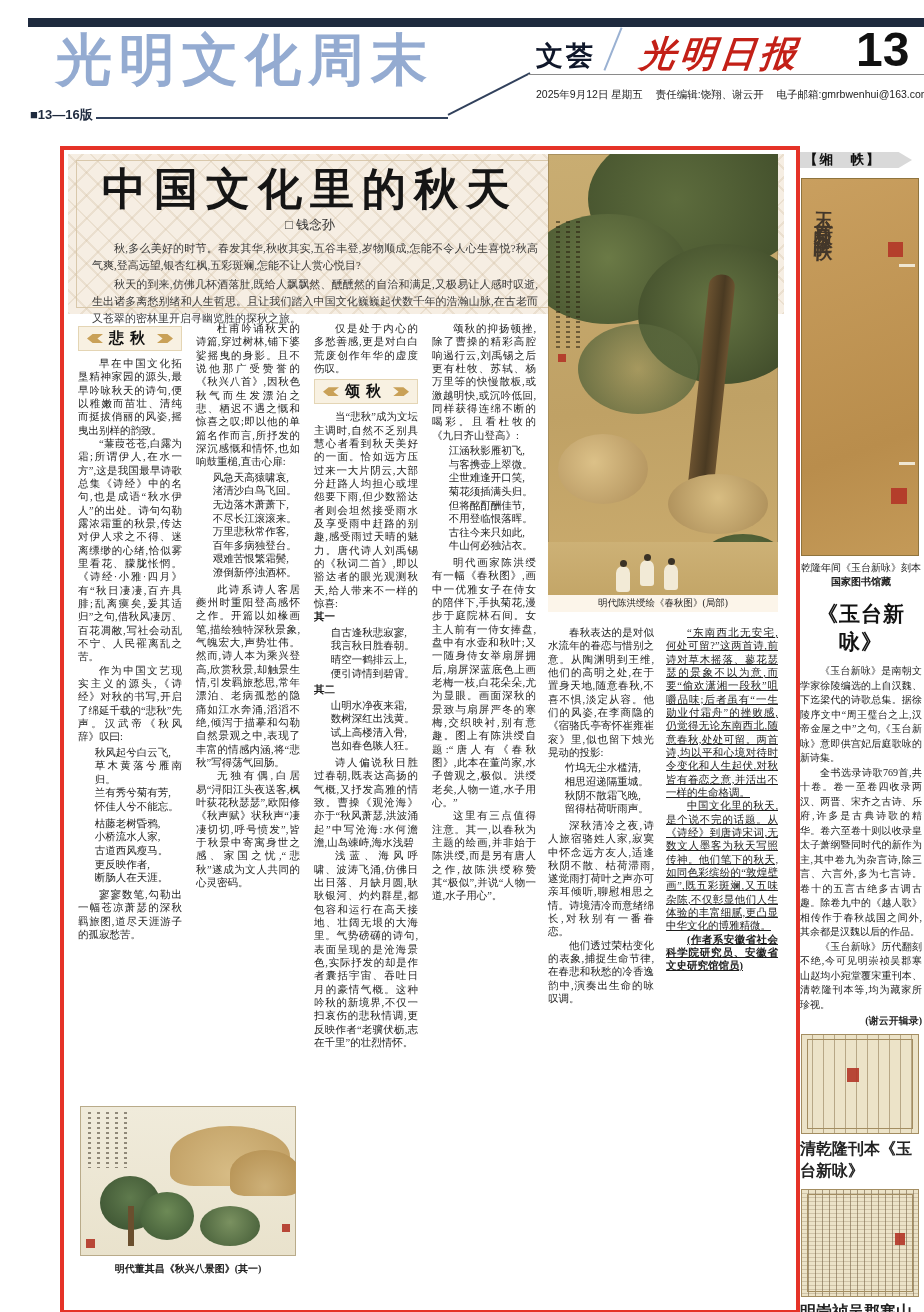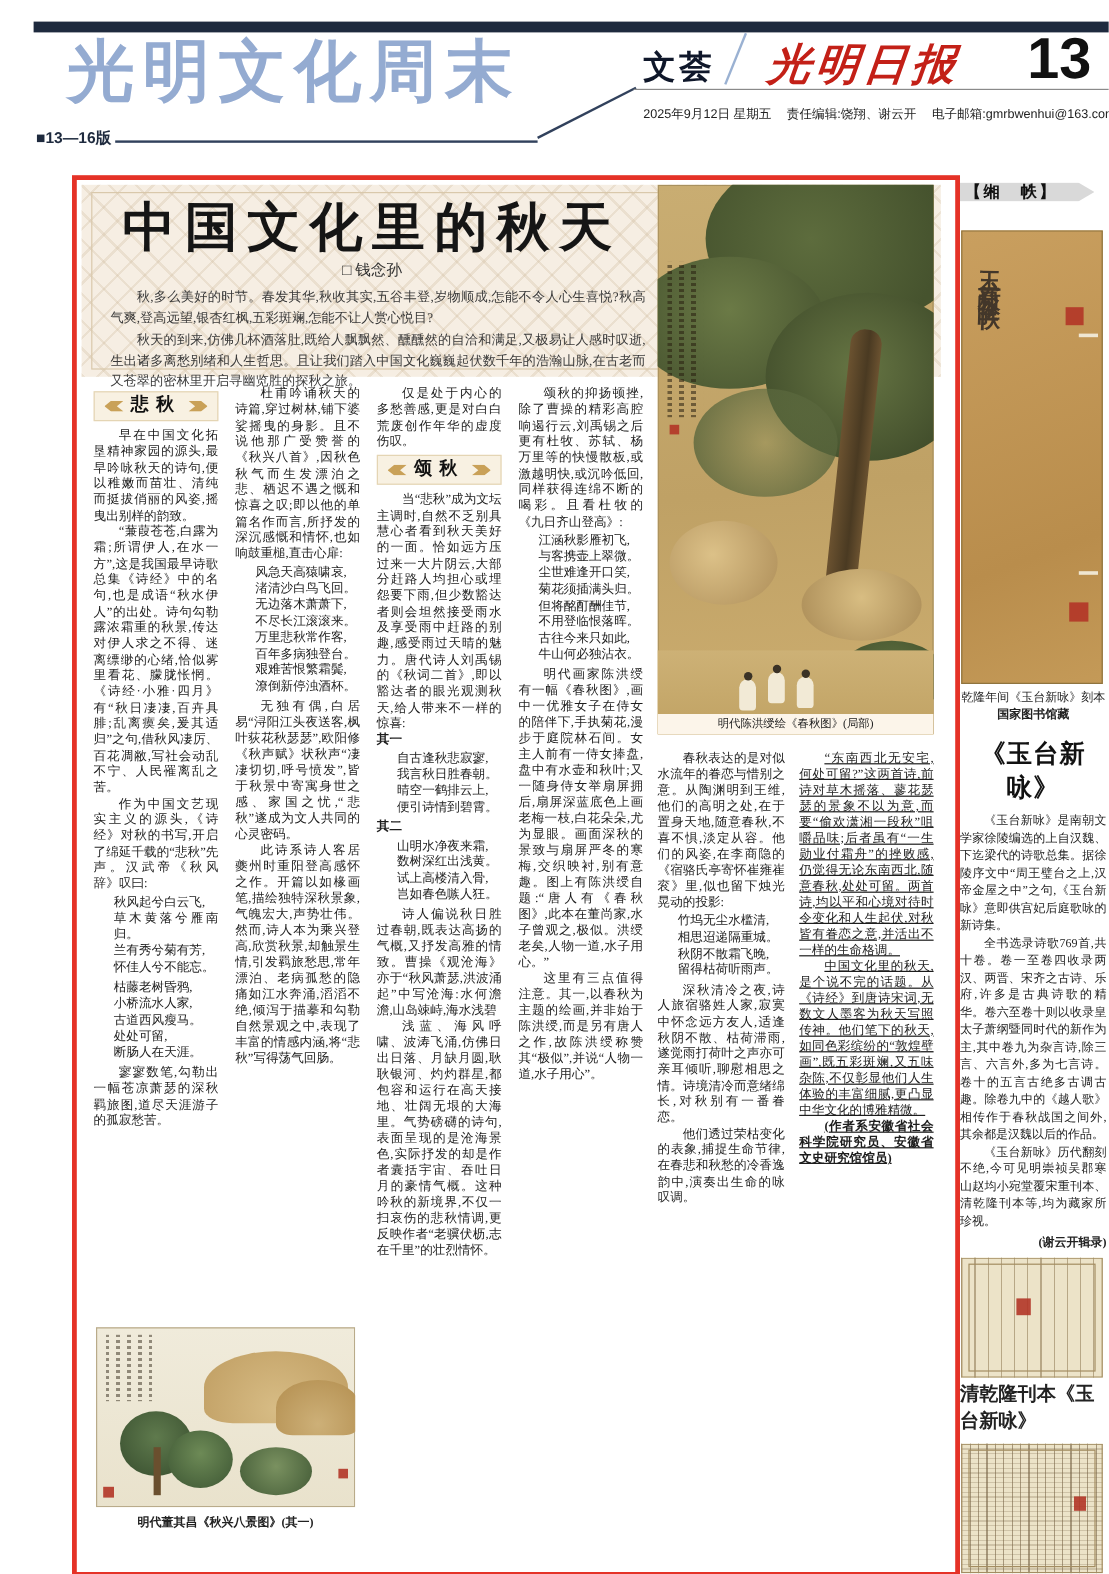--- a/index.html
+++ b/index.html
@@ -95,21 +95,21 @@
   .pB .g3{left:120px;top:100px;width:60px;height:40px;background:radial-gradient(circle at 50% 40%,#7a9160,#4d653e 80%);}
   .pB .tr{position:absolute;left:48px;top:100px;width:6px;height:40px;background:#6a4f2e;}
   .pB .ins{position:absolute;left:8px;top:6px;width:44px;height:56px;
            background:repeating-linear-gradient(rgba(50,40,25,.5) 0 2px,transparent 2px 5px);
            -webkit-mask:repeating-linear-gradient(90deg,#000 0 3px,transparent 3px 9px);
            mask:repeating-linear-gradient(90deg,#000 0 3px,transparent 3px 9px);}
   .pB-cap{left:80px;top:1262px;width:216px;text-align:center;font-size:10px;font-weight:bold;color:#222;}
 
   
   .side{left:800px;top:150px;width:122px;}
-  .rubric{position:relative;height:20px;margin-bottom:22px;}
+  .rubric{position:relative;height:20px;margin-bottom:8px;}
   .rubric .arrow{position:absolute;left:0;top:2px;width:112px;height:16px;background:#d9d9d9;
                  clip-path:polygon(0 0,88% 0,100% 50%,88% 100%,0 100%);}
   .rubric .txt{position:absolute;left:4px;top:1px;font-size:13.5px;font-weight:bold;color:#111;letter-spacing:2px;}
   .cover{position:relative;width:118px;height:378px;margin-left:1px;
          background:linear-gradient(160deg,#c99f5f,#b98d4c 70%,#c49a58);box-shadow:0 0 0 1px #8f743e inset;}
   .cover .vtitle{position:absolute;left:10px;top:18px;writing-mode:vertical-rl;font-size:19px;
                  color:#43372a;letter-spacing:6px;font-weight:bold;transform:rotate(1.5deg);}
   .cover .stitch{position:absolute;right:4px;width:16px;height:3px;background:#efe6d2;}
   .side-cap{font-size:10px;text-align:center;line-height:1.35;margin-top:5px;color:#222;}
   .side-cap .b{font-weight:bold;}
@@ -184,39 +184,39 @@
     <div class="verse">
       <div>秋风起兮白云飞,</div>
       <div>草木黄落兮雁南归。</div>
       <div>兰有秀兮菊有芳,</div>
       <div>怀佳人兮不能忘。</div>
     </div>
     <div class="verse">
       <div>枯藤老树昏鸦,</div>
       <div>小桥流水人家,</div>
       <div>古道西风瘦马。</div>
-      <div>处处可留,</div>
+      <div>更反映作者,</div>
       <div>断肠人在天涯。</div>
     </div>
     <p>寥寥数笔,勾勒出一幅苍凉萧瑟的深秋羁旅图,道尽天涯游子的孤寂愁苦。</p>
   </div>
 <div class="abs col c2">
     <p>杜甫吟诵秋天的诗篇,穿过树林,铺下婆娑摇曳的身影。且不说他那广受赞誉的《秋兴八首》,因秋色秋气而生发漂泊之悲、栖迟不遇之慨和惊喜之叹;即以他的单篇名作而言,所抒发的深沉感慨和情怀,也如响鼓重槌,直击心扉:</p>
     <div class="verse">
       <div>风急天高猿啸哀,</div>
       <div>渚清沙白鸟飞回。</div>
       <div>无边落木萧萧下,</div>
       <div>不尽长江滚滚来。</div>
       <div>万里悲秋常作客,</div>
       <div>百年多病独登台。</div>
       <div>艰难苦恨繁霜鬓,</div>
       <div>潦倒新停浊酒杯。</div>
     </div>
+    <p>此诗系诗人客居夔州时重阳登高感怀之作。开篇以如椽画笔,描绘独特深秋景象,气魄宏大,声势壮伟。然而,诗人本为乘兴登高,欣赏秋景,却触景生情,引发羁旅愁思,常年漂泊、老病孤愁的隐痛如江水奔涌,滔滔不绝,倾泻于描摹和勾勒自然景观之中,表现了丰富的情感内涵,将“悲秋”写得荡气回肠。</p>
     <p>无独有偶,白居易“浔阳江头夜送客,枫叶荻花秋瑟瑟”,欧阳修《秋声赋》状秋声“凄凄切切,呼号愤发”,皆于秋景中寄寓身世之感、家国之忧,“悲秋”遂成为文人共同的心灵密码。</p>
-    <p>此诗系诗人客居夔州时重阳登高感怀之作。开篇以如椽画笔,描绘独特深秋景象,气魄宏大,声势壮伟。然而,诗人本为乘兴登高,欣赏秋景,却触景生情,引发羁旅愁思,常年漂泊、老病孤愁的隐痛如江水奔涌,滔滔不绝,倾泻于描摹和勾勒自然景观之中,表现了丰富的情感内涵,将“悲秋”写得荡气回肠。</p>
   </div>
 <div class="abs col c3">
     <p>仅是处于内心的多愁善感,更是对白白荒废创作年华的虚度伤叹。</p>
     <div class="sec-h">
       <span class="orn l"></span>
       <span class="t">颂秋</span>
       <span class="orn r"></span>
     </div>
     <p>当“悲秋”成为文坛主调时,自然不乏别具慧心者看到秋天美好的一面。恰如远方压过来一大片阴云,大部分赶路人均担心或埋怨要下雨,但少数豁达者则会坦然接受雨水及享受雨中赶路的别趣,感受雨过天晴的魅力。唐代诗人刘禹锡的《秋词二首》,即以豁达者的眼光观测秋天,给人带来不一样的惊喜:</p>
     <p class="poem-t noind">其一</p>

